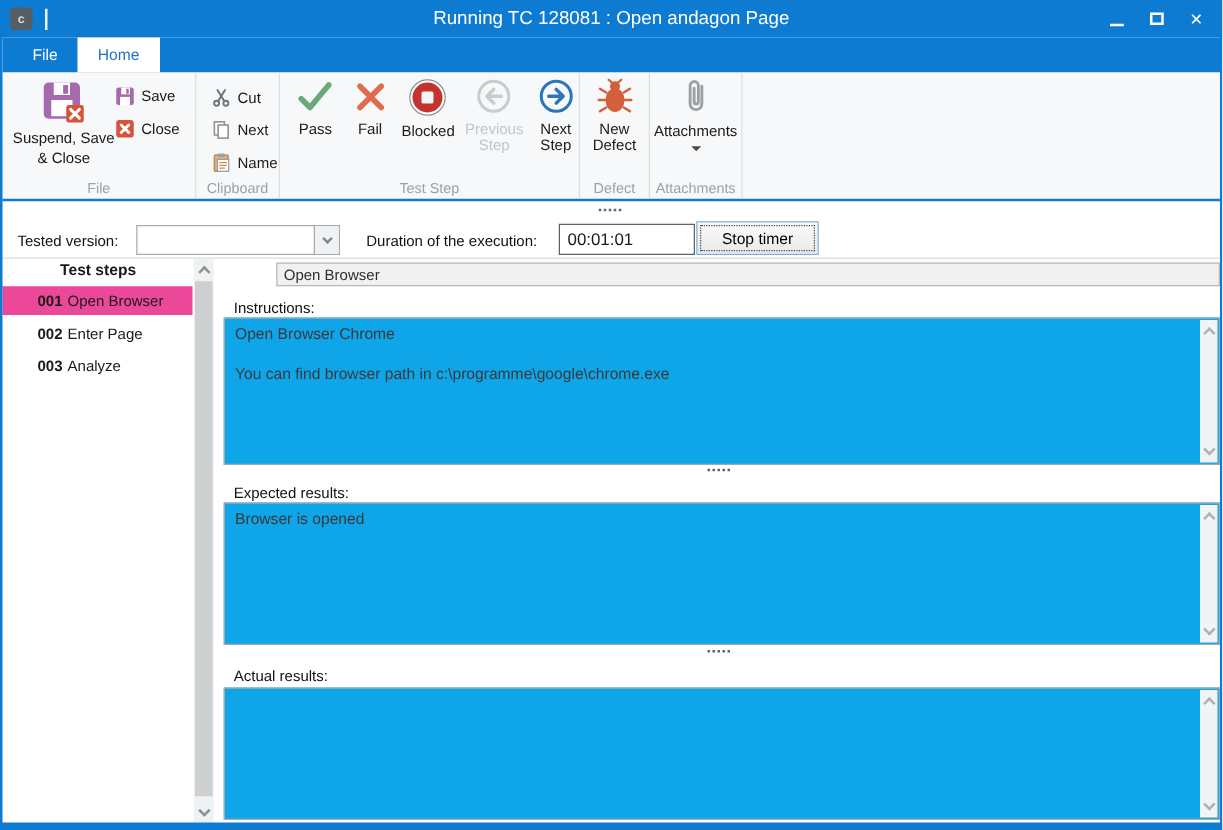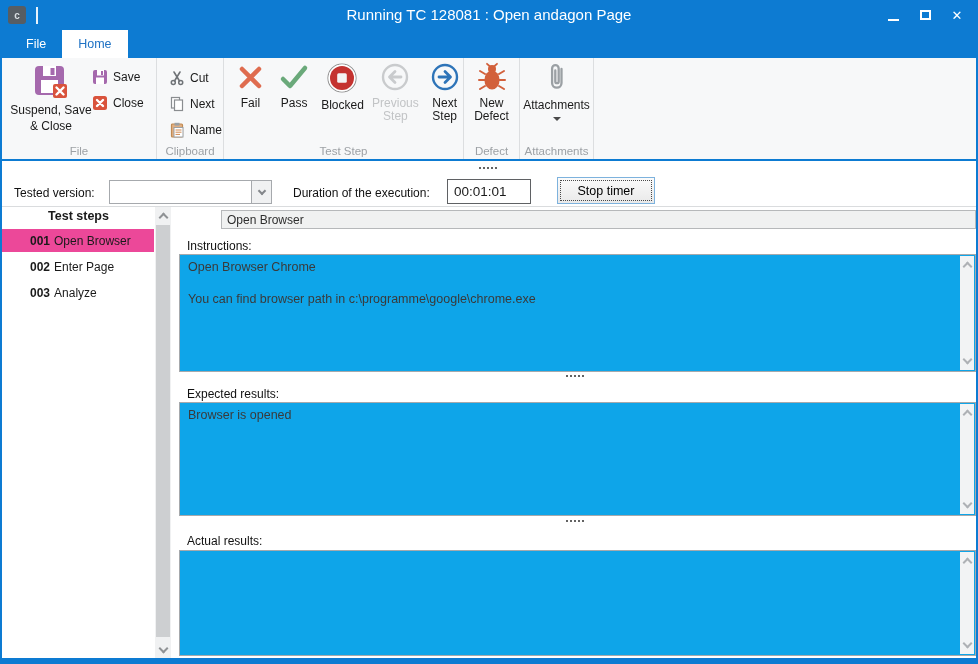--- a/index.html
+++ b/index.html
@@ -55,21 +55,21 @@
                 border-top:4px solid #4a4a4a; margin-top:5px; }
 
   
   .grip { position:absolute; display:flex; gap:2px; }
   .grip i { width:2px; height:2px; background:#636363; }
   .lab { position:absolute; font-size:12px; color:#111; white-space:nowrap; }
   .combo { position:absolute; left:109px; top:180px; width:163px; height:24px; background:#fff; border:1px solid #a6a9ad; }
   .combo-btn { position:absolute; right:0; top:0; bottom:0; width:20px; background:#f0f1f2; border-left:1px solid #a6a9ad;
                display:flex; align-items:center; justify-content:center; }
   .combo-value { position:absolute; left:4px; top:3px; font-size:12px; }
-  .dur-input { position:absolute; left:447px; top:179px; width:84px; height:25px; background:#fff;
+  .dur-input { position:absolute; left:447px; top:179px; width:109px; height:25px; background:#fff;
                border:1px solid #5f6164; font-size:13.5px; display:flex; align-items:center; padding-left:6px; }
   .stop-btn { position:absolute; left:557px; top:177px; width:98px; height:27px; border:1px solid #7db2dd;
               background:linear-gradient(#fbfbfb,#e9e9e9); display:flex; align-items:center; justify-content:center;
               font-size:12.5px; color:#000; }
   .stop-btn::before { content:""; position:absolute; inset:2px; border:1px dotted #4a4a4a; }
   .toolbar-divider { position:absolute; left:2px; right:2px; top:206px; height:1px; background:#dadcde; }
 
   
   .chv { width:7px; height:7px; border-style:solid; border-width:2px 2px 0 0; border-color:#aeb1b5; }
   .chv.up { transform:rotate(-45deg); margin-top:3px; }
@@ -185,31 +185,31 @@
             <rect x="5" y="5.5" width="9" height="9.5" fill="#ffffff" stroke="#9ba0a4" stroke-width="1"></rect>
             <path d="M6.5 8 H12.5 M6.5 10.2 H12.5 M6.5 12.4 H11" stroke="#d0884f" stroke-width="1"></path>
           </svg>
           <span>Name</span>
         </div>
       </div>
       <span class="glabel">Clipboard</span>
     </div>
 
     <div class="rgroup g-step">
+      <div class="rbtn vert" style="width:42px">
+        <svg width="30" height="30" viewBox="0 0 30 30">
+          <path d="M4 17 L11 24 L26 6" stroke="#6aa97a" stroke-width="4.5" fill="none" stroke-linecap="round" stroke-linejoin="round"></path>
+        </svg>
+        <span class="lbl">Pass</span>
+      </div>
       <div class="rbtn vert" style="width:38px">
         <svg width="30" height="30" viewBox="0 0 30 30">
           <path d="M7 7 L24 24 M24 7 L7 24" stroke="#df6c4f" stroke-width="4.5" stroke-linecap="round"></path>
         </svg>
         <span class="lbl">Fail</span>
-      </div>
-      <div class="rbtn vert" style="width:42px">
-        <svg width="30" height="30" viewBox="0 0 30 30">
-          <path d="M4 17 L11 24 L26 6" stroke="#6aa97a" stroke-width="4.5" fill="none" stroke-linecap="round" stroke-linejoin="round"></path>
-        </svg>
-        <span class="lbl">Pass</span>
       </div>
       <div class="rbtn vert" style="width:48px">
         <svg width="32" height="32" viewBox="0 0 32 32">
           <circle cx="16" cy="16" r="14" fill="none" stroke="#8f8f8f" stroke-width="1.2"></circle>
           <circle cx="16" cy="16" r="12.8" fill="none" stroke="#ffffff" stroke-width="1.6"></circle>
           <circle cx="16" cy="16" r="12" fill="#c43330"></circle>
           <rect x="11.2" y="11.2" width="9.6" height="9.6" rx="1.5" fill="#f4f4f4"></rect>
         </svg>
         <span class="lbl">Blocked</span>
       </div>

